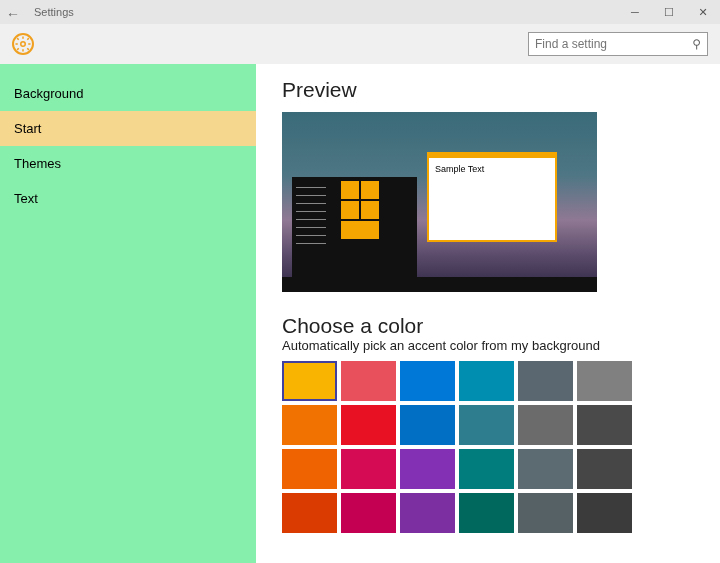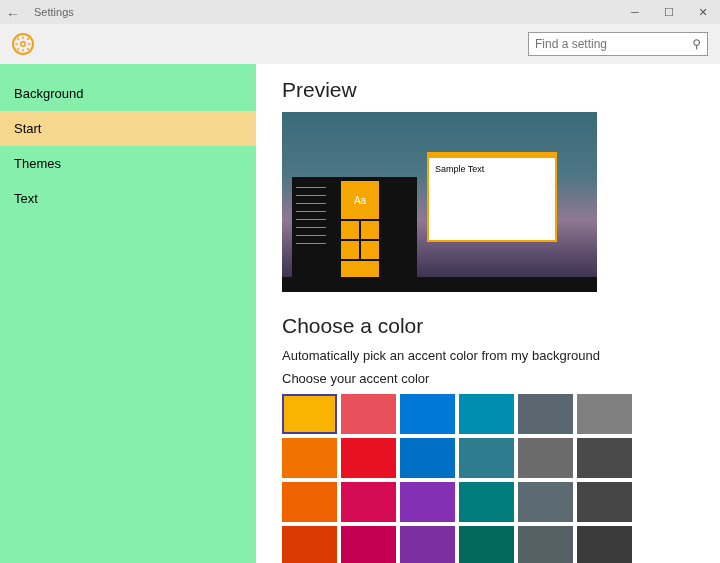--- a/index.html
+++ b/index.html
@@ -30,21 +30,21 @@
 .preview .start .list .li { height: 5px; border-bottom: 1px solid #888; margin-bottom: 3px; width: 30px; }
 .preview .start .tiles { flex: 1; padding: 4px; }
 .preview .start .trow { display: flex; gap: 2px; margin-bottom: 2px; }
 .preview .start .t { background: #f5a600; }
 .preview .start .big { width: 38px; height: 38px; display: flex; align-items: center; justify-content: center; color: #fff; font-size: 10px; }
 .preview .start .sm { width: 18px; height: 18px; }
 .preview .start .wide { width: 38px; height: 18px; }
 .preview .window { position: absolute; top: 40px; right: 40px; width: 130px; height: 90px; background: #fff; border: 2px solid #f5a600; }
 .preview .window .wtitle { height: 4px; background: #f5a600; }
 .preview .window .wtext { padding: 6px; font-size: 9px; }
-.section-title { font-size: 21px; font-weight: 400; color: #222; margin-top: 22px; margin-bottom: 10px; }
+.section-title { font-size: 21px; font-weight: 400; color: #222; margin-top: 22px; }
 .option-label { font-size: 13px; color: #222; margin-bottom: 8px; }
 .toggle-row { display: flex; align-items: center; gap: 10px; margin-bottom: 16px; }
 .toggle { width: 36px; height: 16px; border: 2px solid #333; border-radius: 10px; position: relative; cursor: pointer; }
 .toggle .knob { width: 10px; height: 10px; background: #333; border-radius: 50%; position: absolute; left: 1px; top: 1px; }
 .toggle-label { font-size: 13px; }
 .swatch-grid { display: flex; flex-wrap: wrap; gap: 4px; width: 370px; }
 .swatch { width: 55px; height: 40px; cursor: pointer; }
 .swatch.selected { outline: 2px solid #4040a0; outline-offset: -2px; }
 .main::-webkit-scrollbar { width: 12px; }
 .main::-webkit-scrollbar-track { background: #eee; }
@@ -94,23 +94,20 @@
             <div class="li"></div>
             <div class="li"></div>
             <div class="li"></div>
             <div class="li"></div>
             <div class="li"></div>
             <div class="li"></div>
             <div class="li"></div>
         </div>
         <div class="tiles">
           <div class="trow">
-              <div class="t big">Aa</div>
-            </div>
-          <div class="trow">
               <div class="t sm"></div>
               <div class="t sm"></div>
             </div>
           <div class="trow">
               <div class="t sm"></div>
               <div class="t sm"></div>
             </div>
           <div class="trow">
               <div class="t wide"></div>
             </div>
@@ -118,21 +115,20 @@
       </div>
       <div class="window">
         <div class="wtitle"></div>
         <div class="wtext">Sample Text</div>
       </div>
       <div class="taskbar"></div>
     </div>
 
     <div class="section-title">Choose a color</div>
     <div class="option-label">Automatically pick an accent color from my background</div>
-    <div class="option-label">Choose your accent color</div>
     <div class="swatch-grid" id="swatches">
         <div class="swatch selected" style="background: rgb(248, 180, 0);"></div>
         <div class="swatch" style="background: rgb(232, 80, 91);"></div>
         <div class="swatch" style="background: rgb(0, 120, 215);"></div>
         <div class="swatch" style="background: rgb(0, 142, 176);"></div>
         <div class="swatch" style="background: rgb(90, 102, 112);"></div>
         <div class="swatch" style="background: rgb(128, 128, 128);"></div>
         <div class="swatch" style="background: rgb(241, 114, 0);"></div>
         <div class="swatch" style="background: rgb(232, 17, 35);"></div>
         <div class="swatch" style="background: rgb(0, 111, 196);"></div>

